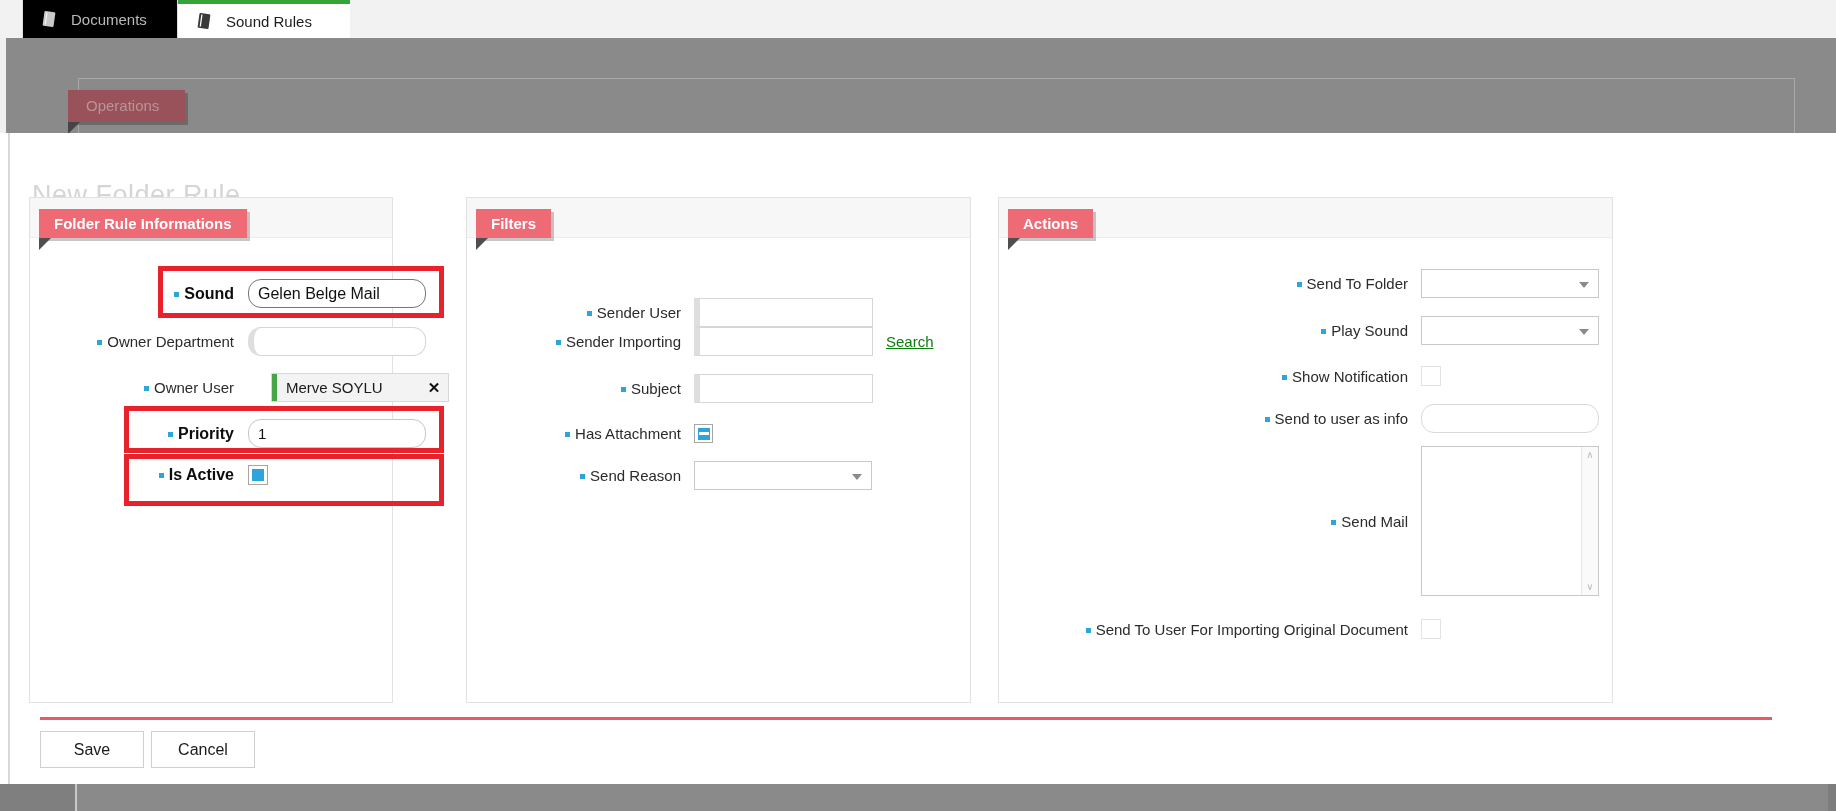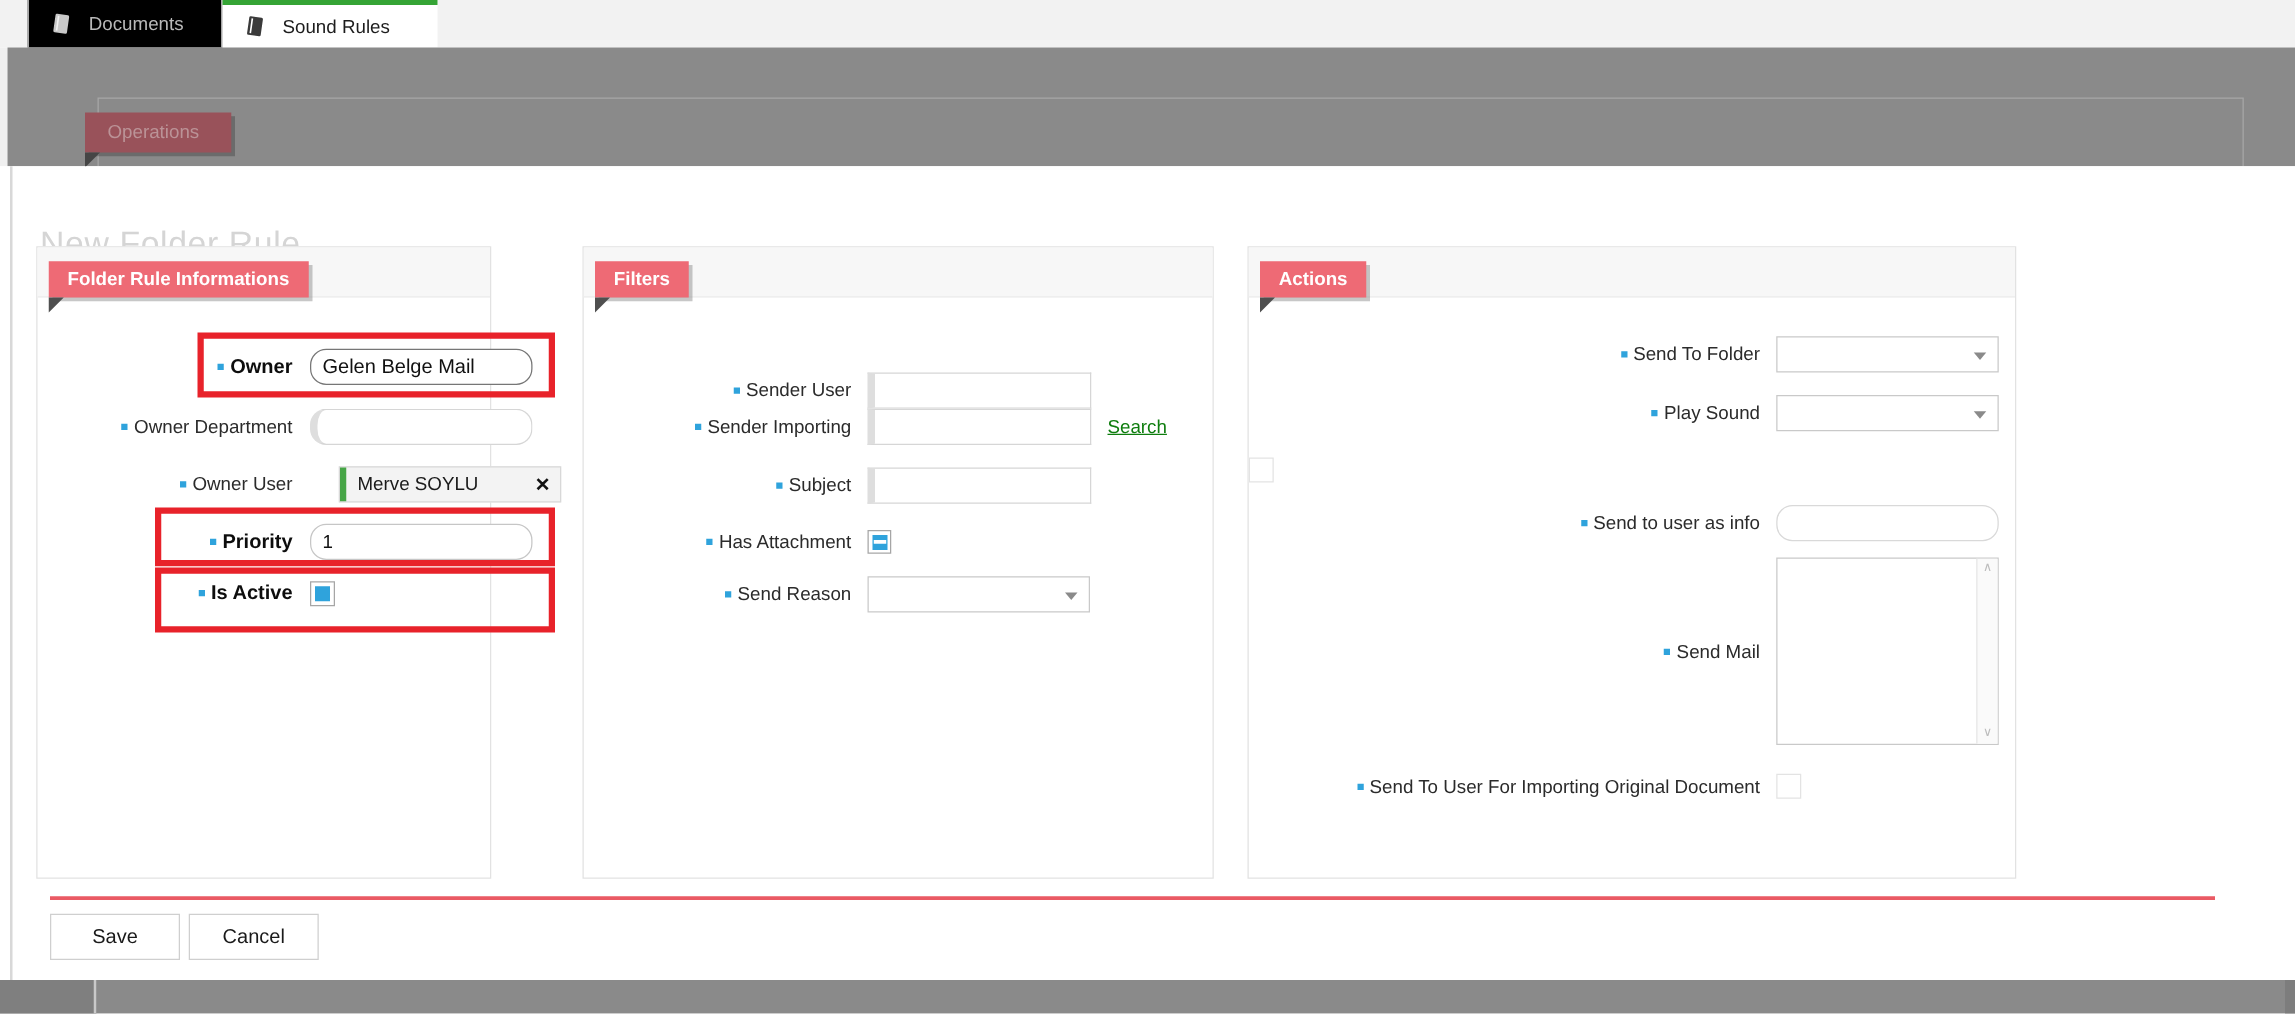--- a/index.html
+++ b/index.html
@@ -129,21 +129,21 @@
   <div class="content"></div>
   <div class="left-line"></div>
   <div class="page-title">New Folder Rule</div>
 
   <div class="panel p1">
     <div class="panel-head"></div>
     <div class="panel-badge">Folder Rule Informations</div>
     <div class="panel-pointer"></div>
 
     <div class="row" style="top:81px">
-      <div class="lbl bold"><span class="bullet"></span><span>Owner</span></div>
+      <div class="lbl bold"><span class="bullet"></span><span>Sound</span></div>
       <input class="input strong w178" value="Gelen Belge Mail" style="">
     </div>
 
     <div class="row" style="top:129px">
       <div class="lbl"><span class="bullet"></span><span>Owner Department</span></div>
       <input class="input accent-left w178" value="" style="">
     </div>
 
     <div class="row" style="top:175px">
       <div class="lbl"><span class="bullet"></span><span>Owner User</span></div>
@@ -220,20 +220,21 @@
     </div>
 
     <div class="row" style="top:118px">
       <div class="lbl"><span class="bullet"></span><span>Play Sound</span></div>
       <div class="combo">
           <div class="combo-arrow"></div>
         </div>
     </div>
 
     <div class="row" style="top:168px;height:20px">
+      <div class="lbl"><span class="bullet"></span><span>Show Notification</span></div>
       <div class="cb empty"></div>
     </div>
 
     <div class="row" style="top:206px">
       <div class="lbl"><span class="bullet"></span><span>Send to user as info</span></div>
       <input class="input w178" style="border-color: rgb(217, 217, 217);" value="">
     </div>
 
     <div class="row" style="top:248px;height:150px">
       <div class="lbl"><span class="bullet"></span><span>Send Mail</span></div>

